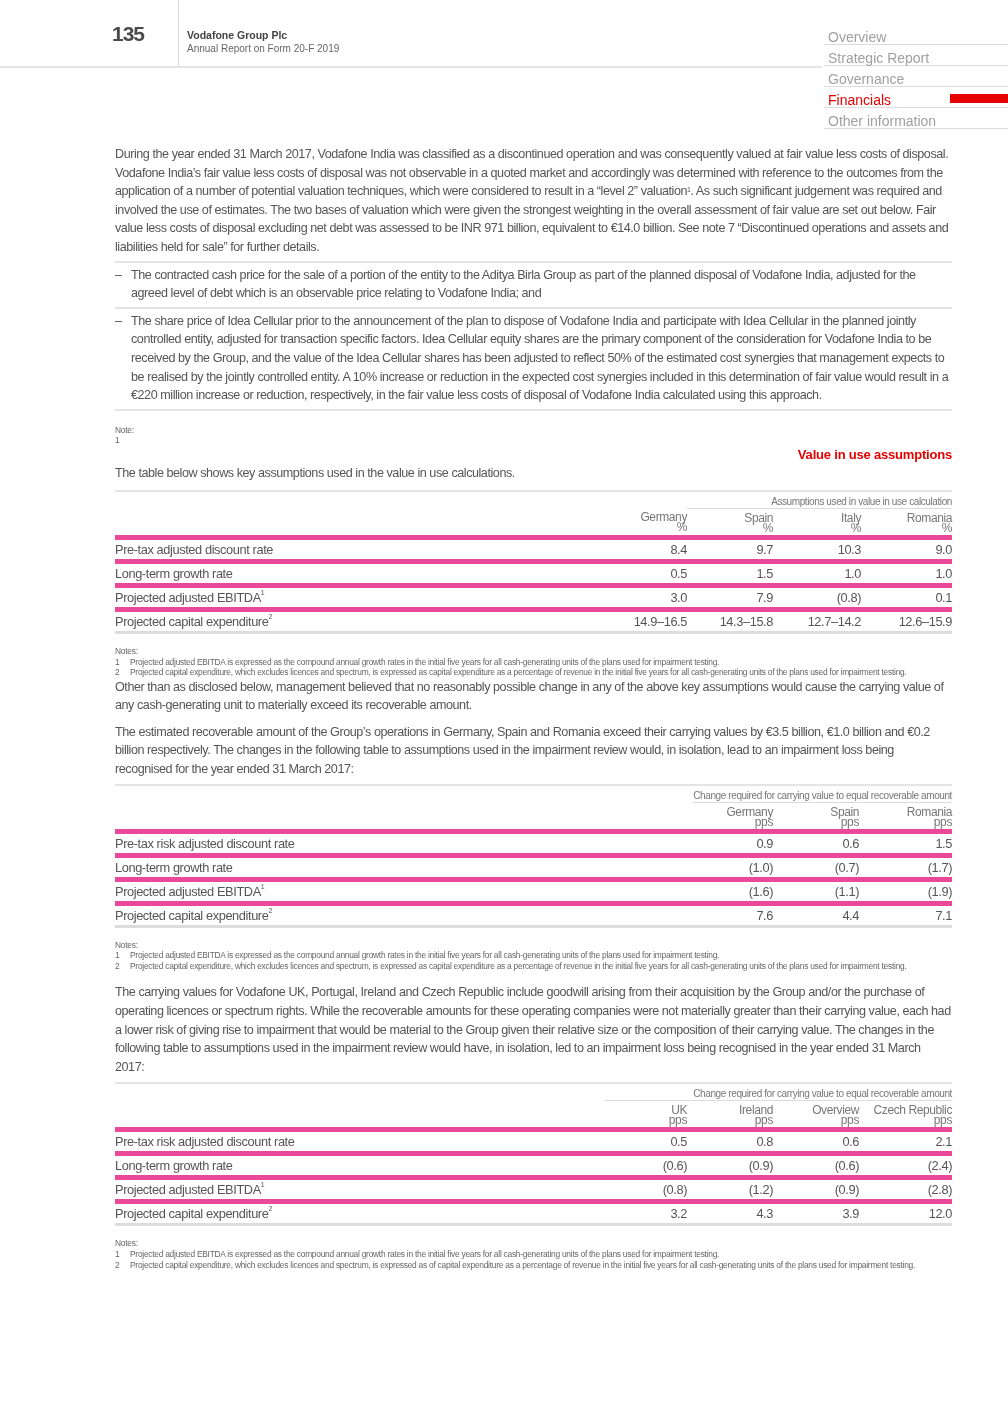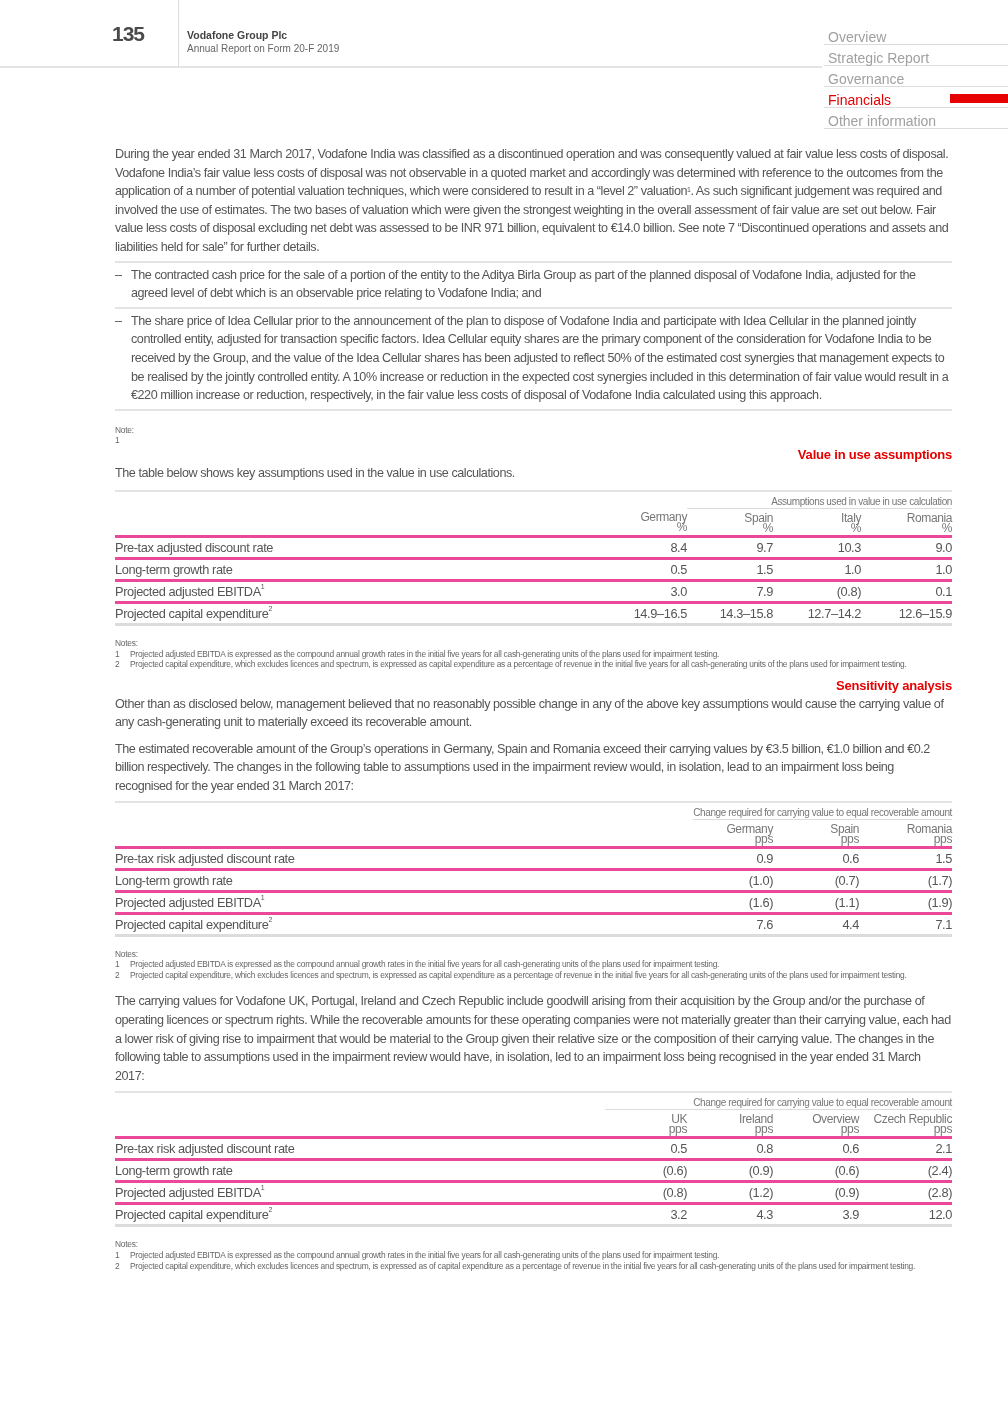--- a/index.html
+++ b/index.html
@@ -32,21 +32,21 @@
   .notes { margin-top: 12px; font-size: 8.4px; line-height: 10.6px; color: #666666; letter-spacing: -0.25px; }
   .note-row { position: relative; padding-left: 15px; }
   .note-row .num { position: absolute; left: 0; top: 0; }
 
   sup { font-size: 7px; vertical-align: top; position: relative; top: -1px; }
 
   
   table.data { width: 837px; border-collapse: collapse; margin-top: 6px; border-top: 2px solid #e4e4e4; }
   table.data td { font-size: 12.8px; color: #555555; padding: 2px 0 2px 0; height: 20.5px; letter-spacing: -0.4px; }
   table.data td.num { text-align: right; }
-  table.data tr.row td { border-top: 3px solid #ec4899; }
+  table.data tr.row td { border-top: 5px solid #ec4899; }
   table.data tr.row.last td { border-bottom: 3px solid #dcdcdc; }
   table.data tr.group td { font-size: 10px; color: #777777; height: 14px; padding: 4px 0 1px 0; text-align: right; }
   table.data tr.group td.grp { border-bottom: 1px solid #dcdcdc; }
   table.data tr.colhead td { font-size: 12px; color: #777777; text-align: right; line-height: 10px; height: 24px; padding: 4px 0 2px 0; vertical-align: top; }
 </style>
 </head>
 <body>
 
 <div class="page-number">135</div>
 <div class="header-divider-v"></div>
@@ -143,21 +143,20 @@
     </tr>
   </tbody>
     </table>
 
   <div class="notes">
     <div>Notes:</div>
     <div class="note-row"><span class="num">1</span><span>Projected adjusted EBITDA is expressed as the compound annual growth rates in the initial five years for all cash-generating units of the plans used for impairment testing.</span></div>
     <div class="note-row"><span class="num">2</span><span>Projected capital expenditure, which excludes licences and spectrum, is expressed as capital expenditure as a percentage of revenue in the initial five years for all cash-generating units of the plans used for impairment testing.</span></div>
   </div>
 
-  <h3 class="sub" style="margin-top:8px;">Sensitivity analysis</h3>
   <p class="body">Other than as disclosed below, management believed that no reasonably possible change in any of the above key assumptions would cause the carrying value of any cash-generating unit to materially exceed its recoverable amount.</p>
   <p class="body">The estimated recoverable amount of the Group’s operations in Germany, Spain and Romania exceed their carrying values by €3.5 billion, €1.0 billion and €0.2 billion respectively. The changes in the following table to assumptions used in the impairment review would, in isolation, lead to an impairment loss being recognised for the year ended 31 March 2017:</p>
 
   <table class="data" style="margin-top:5px;">
     <colgroup>
         <col style="width:578px">
         <col style="width:80px">
         <col style="width:86px">
         <col style="width:93px">
       </colgroup>

